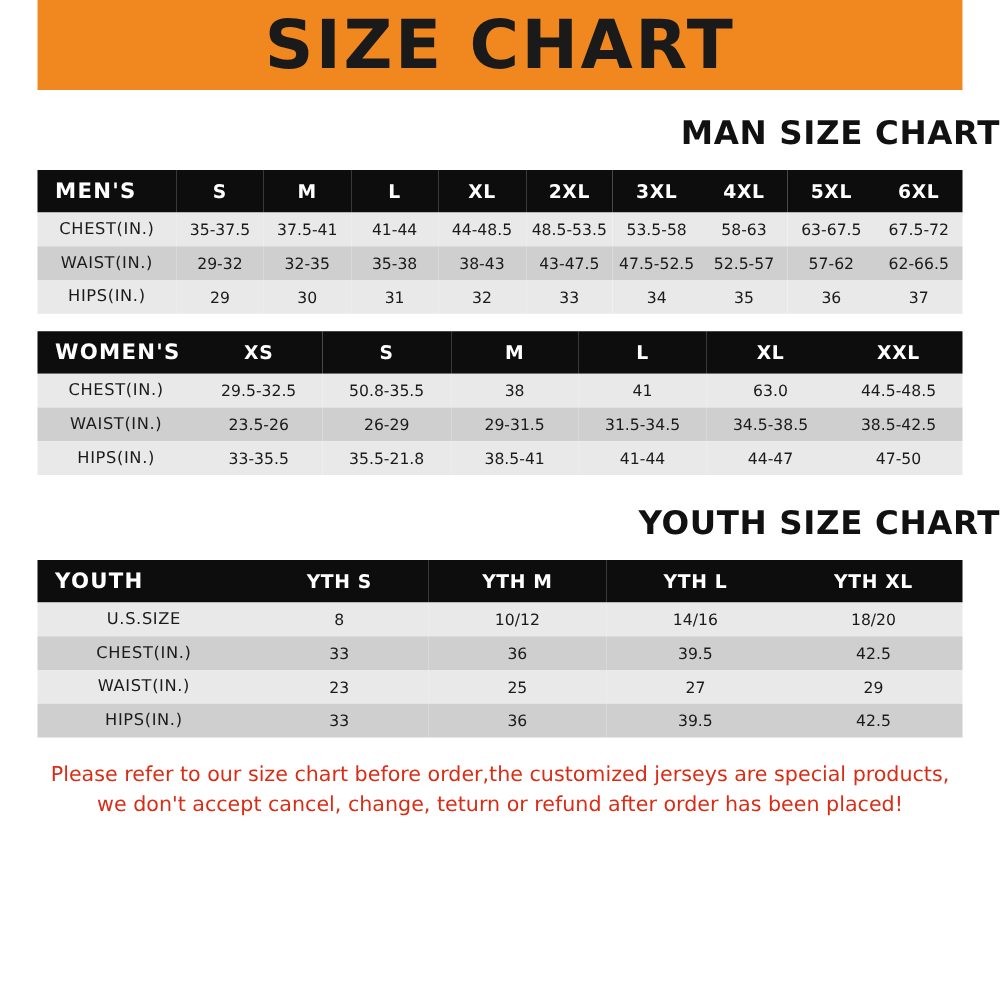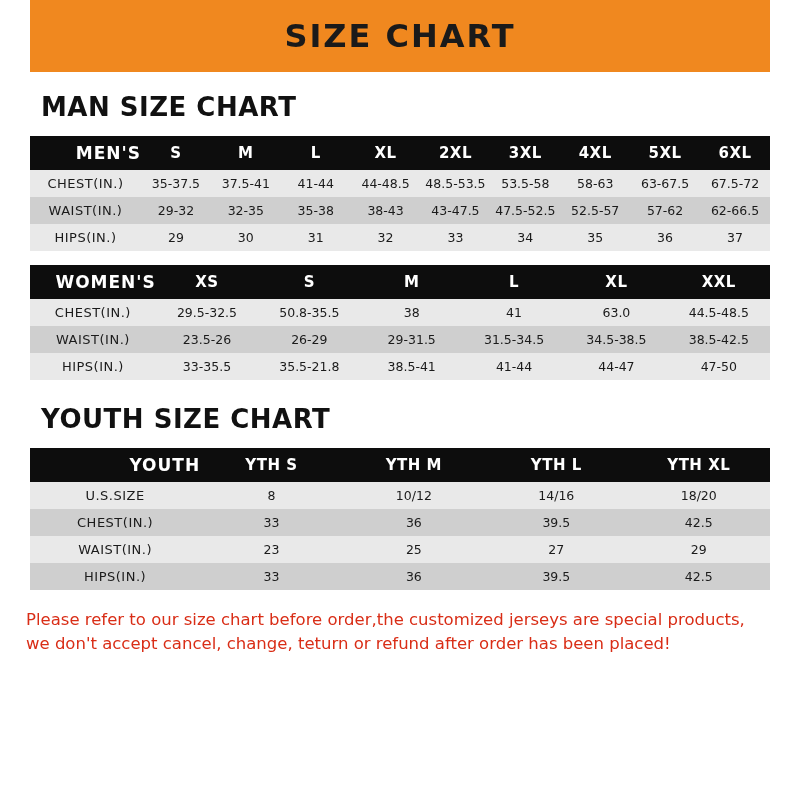--- a/index.html
+++ b/index.html
@@ -39,36 +39,35 @@
     width: 30px;
     background: #ffffff;
   }
   .header-band::before { left: 0; }
   .header-band::after { right: 0; }
   .header-title {
     position: relative;
     z-index: 2;
     font-family: "DejaVu Sans", sans-serif;
     font-weight: bold;
-    font-size: 32px;
+    font-size: 54px;
     letter-spacing: 2px;
     color: #1a1a1a;
     text-align: center;
     line-height: 1;
   }
 
   
   .section-title {
-    text-align: left;
+    text-align: right;
     font-family: "DejaVu Sans", sans-serif;
     font-weight: bold;
     font-size: 26px;
     letter-spacing: 0.5px;
     color: #111111;
-    padding-left: 41px;
   }
   #man-title { margin-top: 20px; }
   #women-title { margin-top: 24px; }
   #youth-title { margin-top: 24px; }
 
   
   .table-wrap {
     margin: 14px 30px 0 30px;
   }
   table.size-table {
@@ -89,21 +88,21 @@
   }
   table.size-table thead th {
     background: #0d0d0d;
     color: #ffffff;
     font-weight: bold;
     font-size: 15px;
     height: 34px;
     letter-spacing: 0.5px;
   }
   table.size-table thead th.row-label {
-    text-align: right;
+    text-align: left;
     padding-left: 14px;
     font-size: 17px;
     letter-spacing: 1px;
   }
   table.size-table tbody td.row-label {
     font-size: 13px;
     letter-spacing: 0.5px;
     text-align: center;
     margin-left: 37px;
   }
@@ -115,21 +114,21 @@
   .women-col-label { width: 17%; }
   .youth-col-label { width: 23%; }
 
   
   .footer-note {
     margin: 18px 26px 0 26px;
     font-family: "DejaVu Sans", sans-serif;
     font-size: 16.5px;
     color: #d92d16;
     line-height: 1.45;
-    text-align: left;
+    text-align: center;
   }
 </style>
 </head>
 <body>
 
 <div class="page">
 
   <div class="header-band">
     <div class="header-title">SIZE CHART</div>
   </div>

